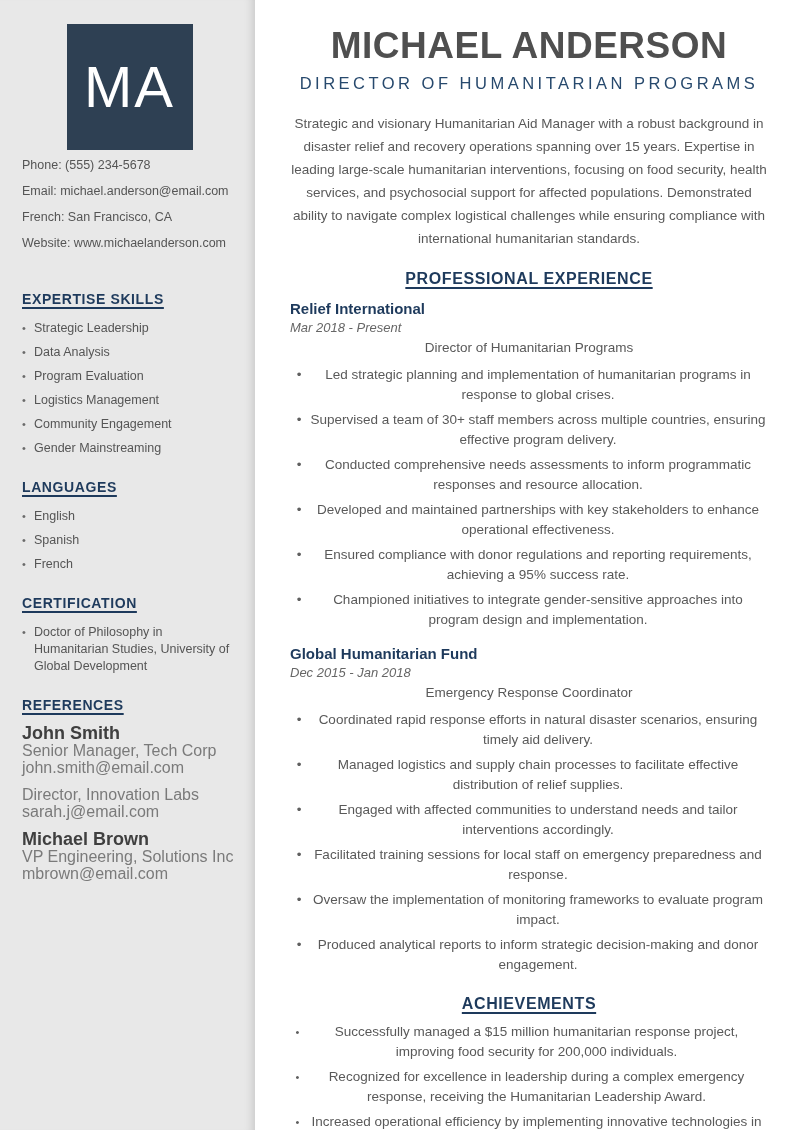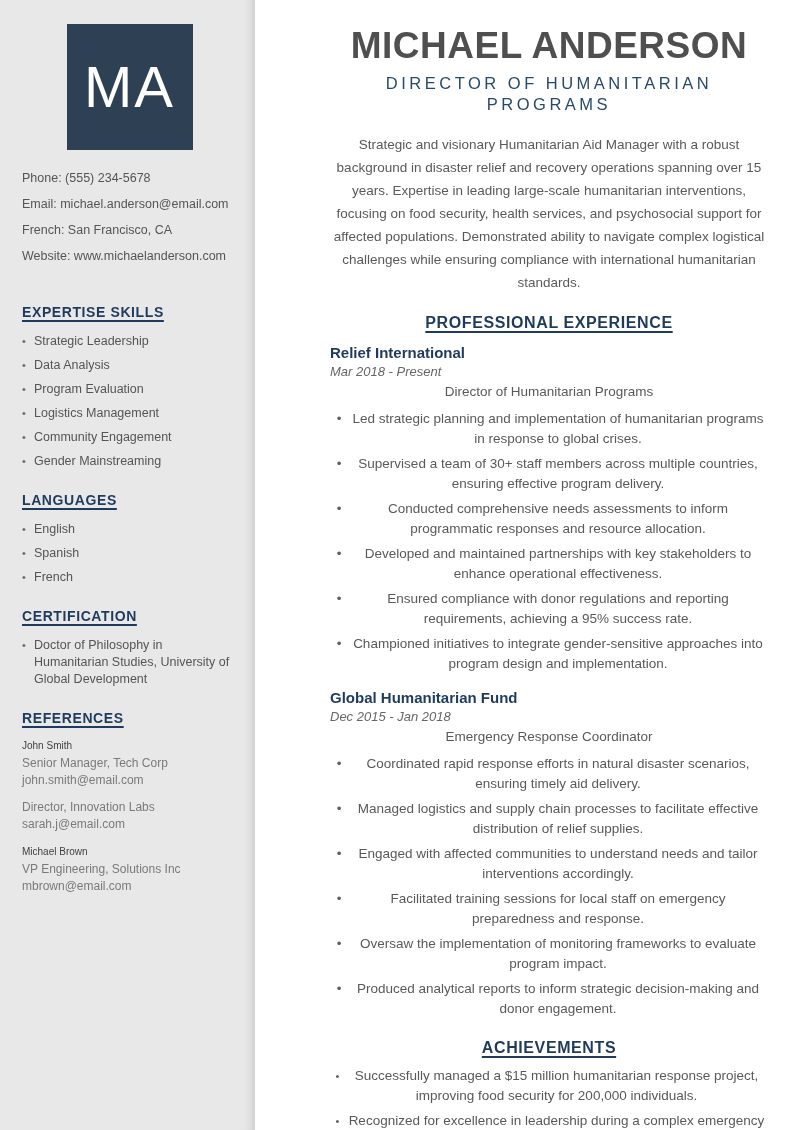--- a/index.html
+++ b/index.html
@@ -8,21 +8,20 @@
     font-family: "Liberation Sans", sans-serif;
     background: #ffffff;
   }
   .page {
     position: relative;
     width: 800px;
     height: 1130px;
     overflow: hidden;
     display: flex;
     background: #ffffff;
-    gap: 40px;
   }
   
   .sidebar {
     width: 255px;
     flex: 0 0 255px;
     height: 100%;
     background: var(--sidebar-bg, #e8e8e8);
     box-shadow: inset -10px 0 10px -8px rgba(0,0,0,0.15);
     padding: 0 18px 0 22px;
   }
@@ -31,21 +30,21 @@
     margin: 24px auto 0 auto;
     background: var(--avatar-bg, #2e4053);
     display: flex; align-items: center; justify-content: center;
   }
   .avatar span {
     color: #ffffff;
     font-size: 58px;
     letter-spacing: 2px;
     line-height: 1;
   }
-  .contact { margin-top: 20px; }
+  .contact { margin-top: 7px; }
   .contact p {
     font-size: 12.5px;
     line-height: 16px;
     margin-bottom: 10px;
     color: #555555;
   }
   .side-section { margin-top: 22px; }
   .side-section.first { margin-top: 40px; }
   .side-heading {
     font-size: 14px;
@@ -66,27 +65,27 @@
     color: #555555;
   }
   .side-list .dot {
     flex: 0 0 12px;
     color: #6a6a6a;
     font-size: 11px;
   }
   .ref-group { margin-top: 10px; }
   .ref-entry { margin-bottom: 10px; }
   .ref-name {
-    font-size: 10px;
-    font-weight: normal;
+    font-size: 18px;
+    font-weight: bold;
     line-height: 18px;
     color: #3f3f3f;
   }
   .ref-role, .ref-email {
-    font-size: 12px;
+    font-size: 16px;
     line-height: 17px;
     color: var(--muted-gray, #7a7a7a);
   }
   
   .main {
     flex: 1 1 auto;
     padding: 26px 32px 0 35px;
     background: #ffffff;
     text-align: center;
   }

